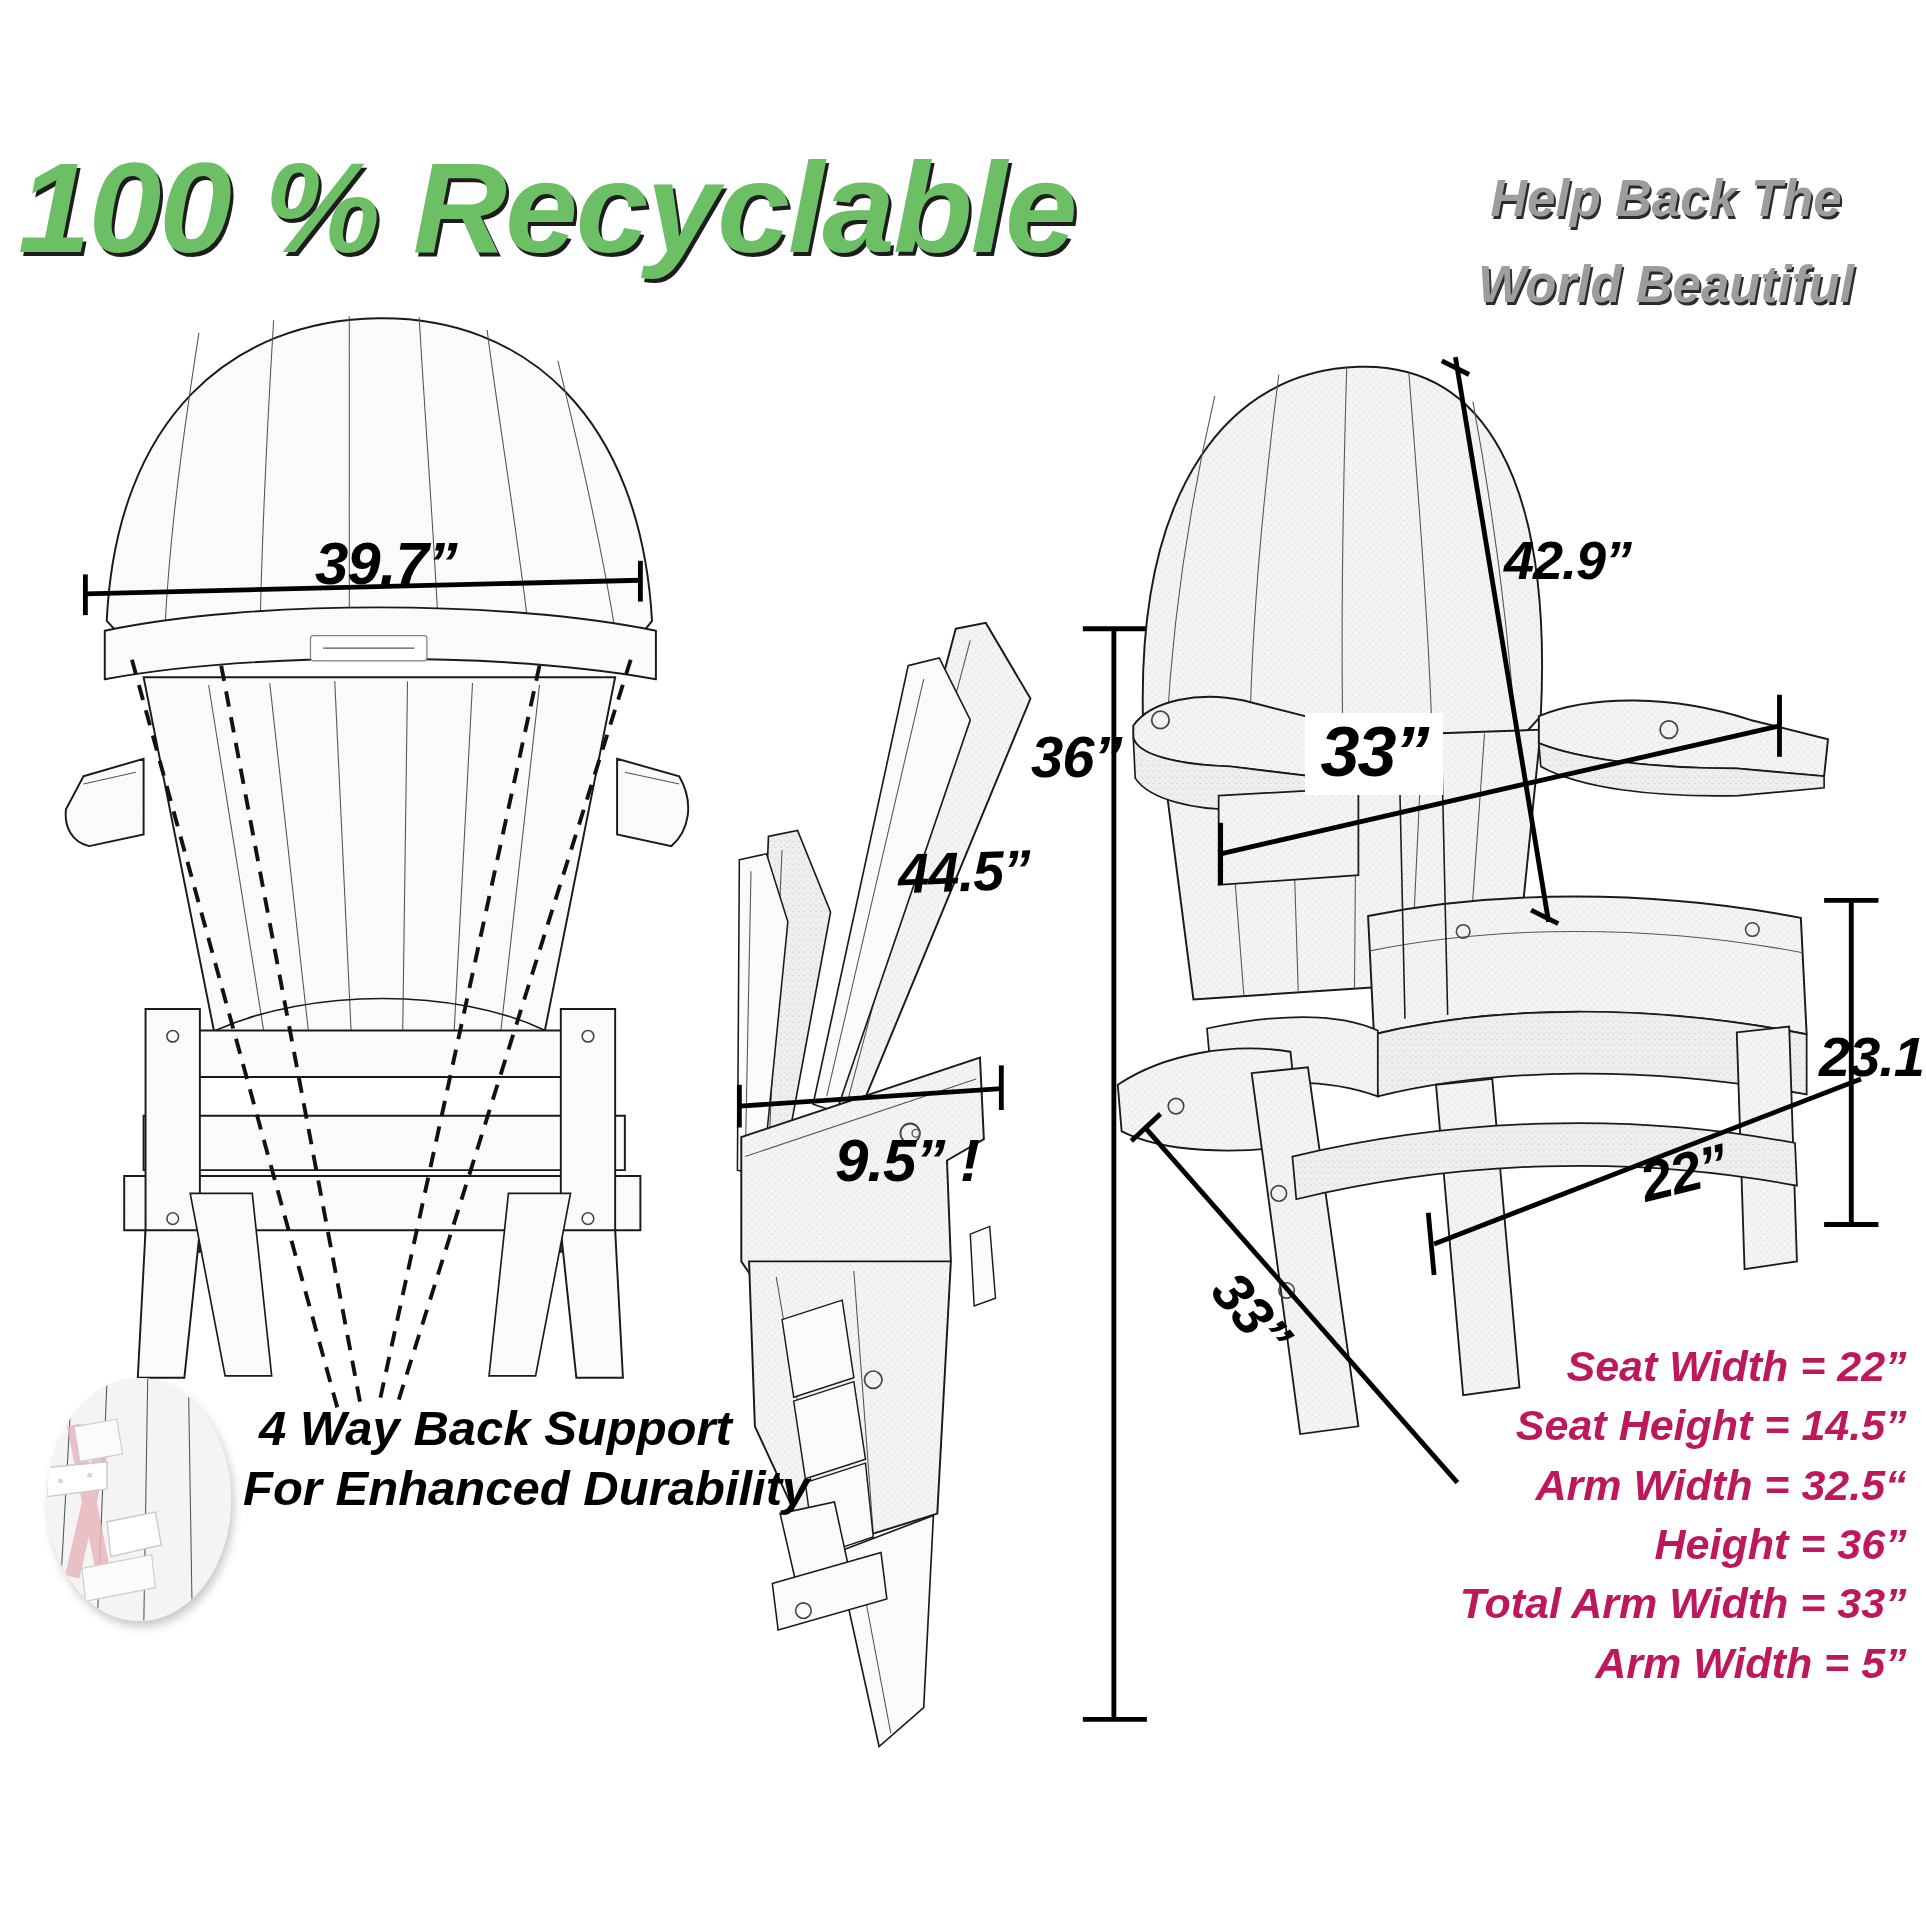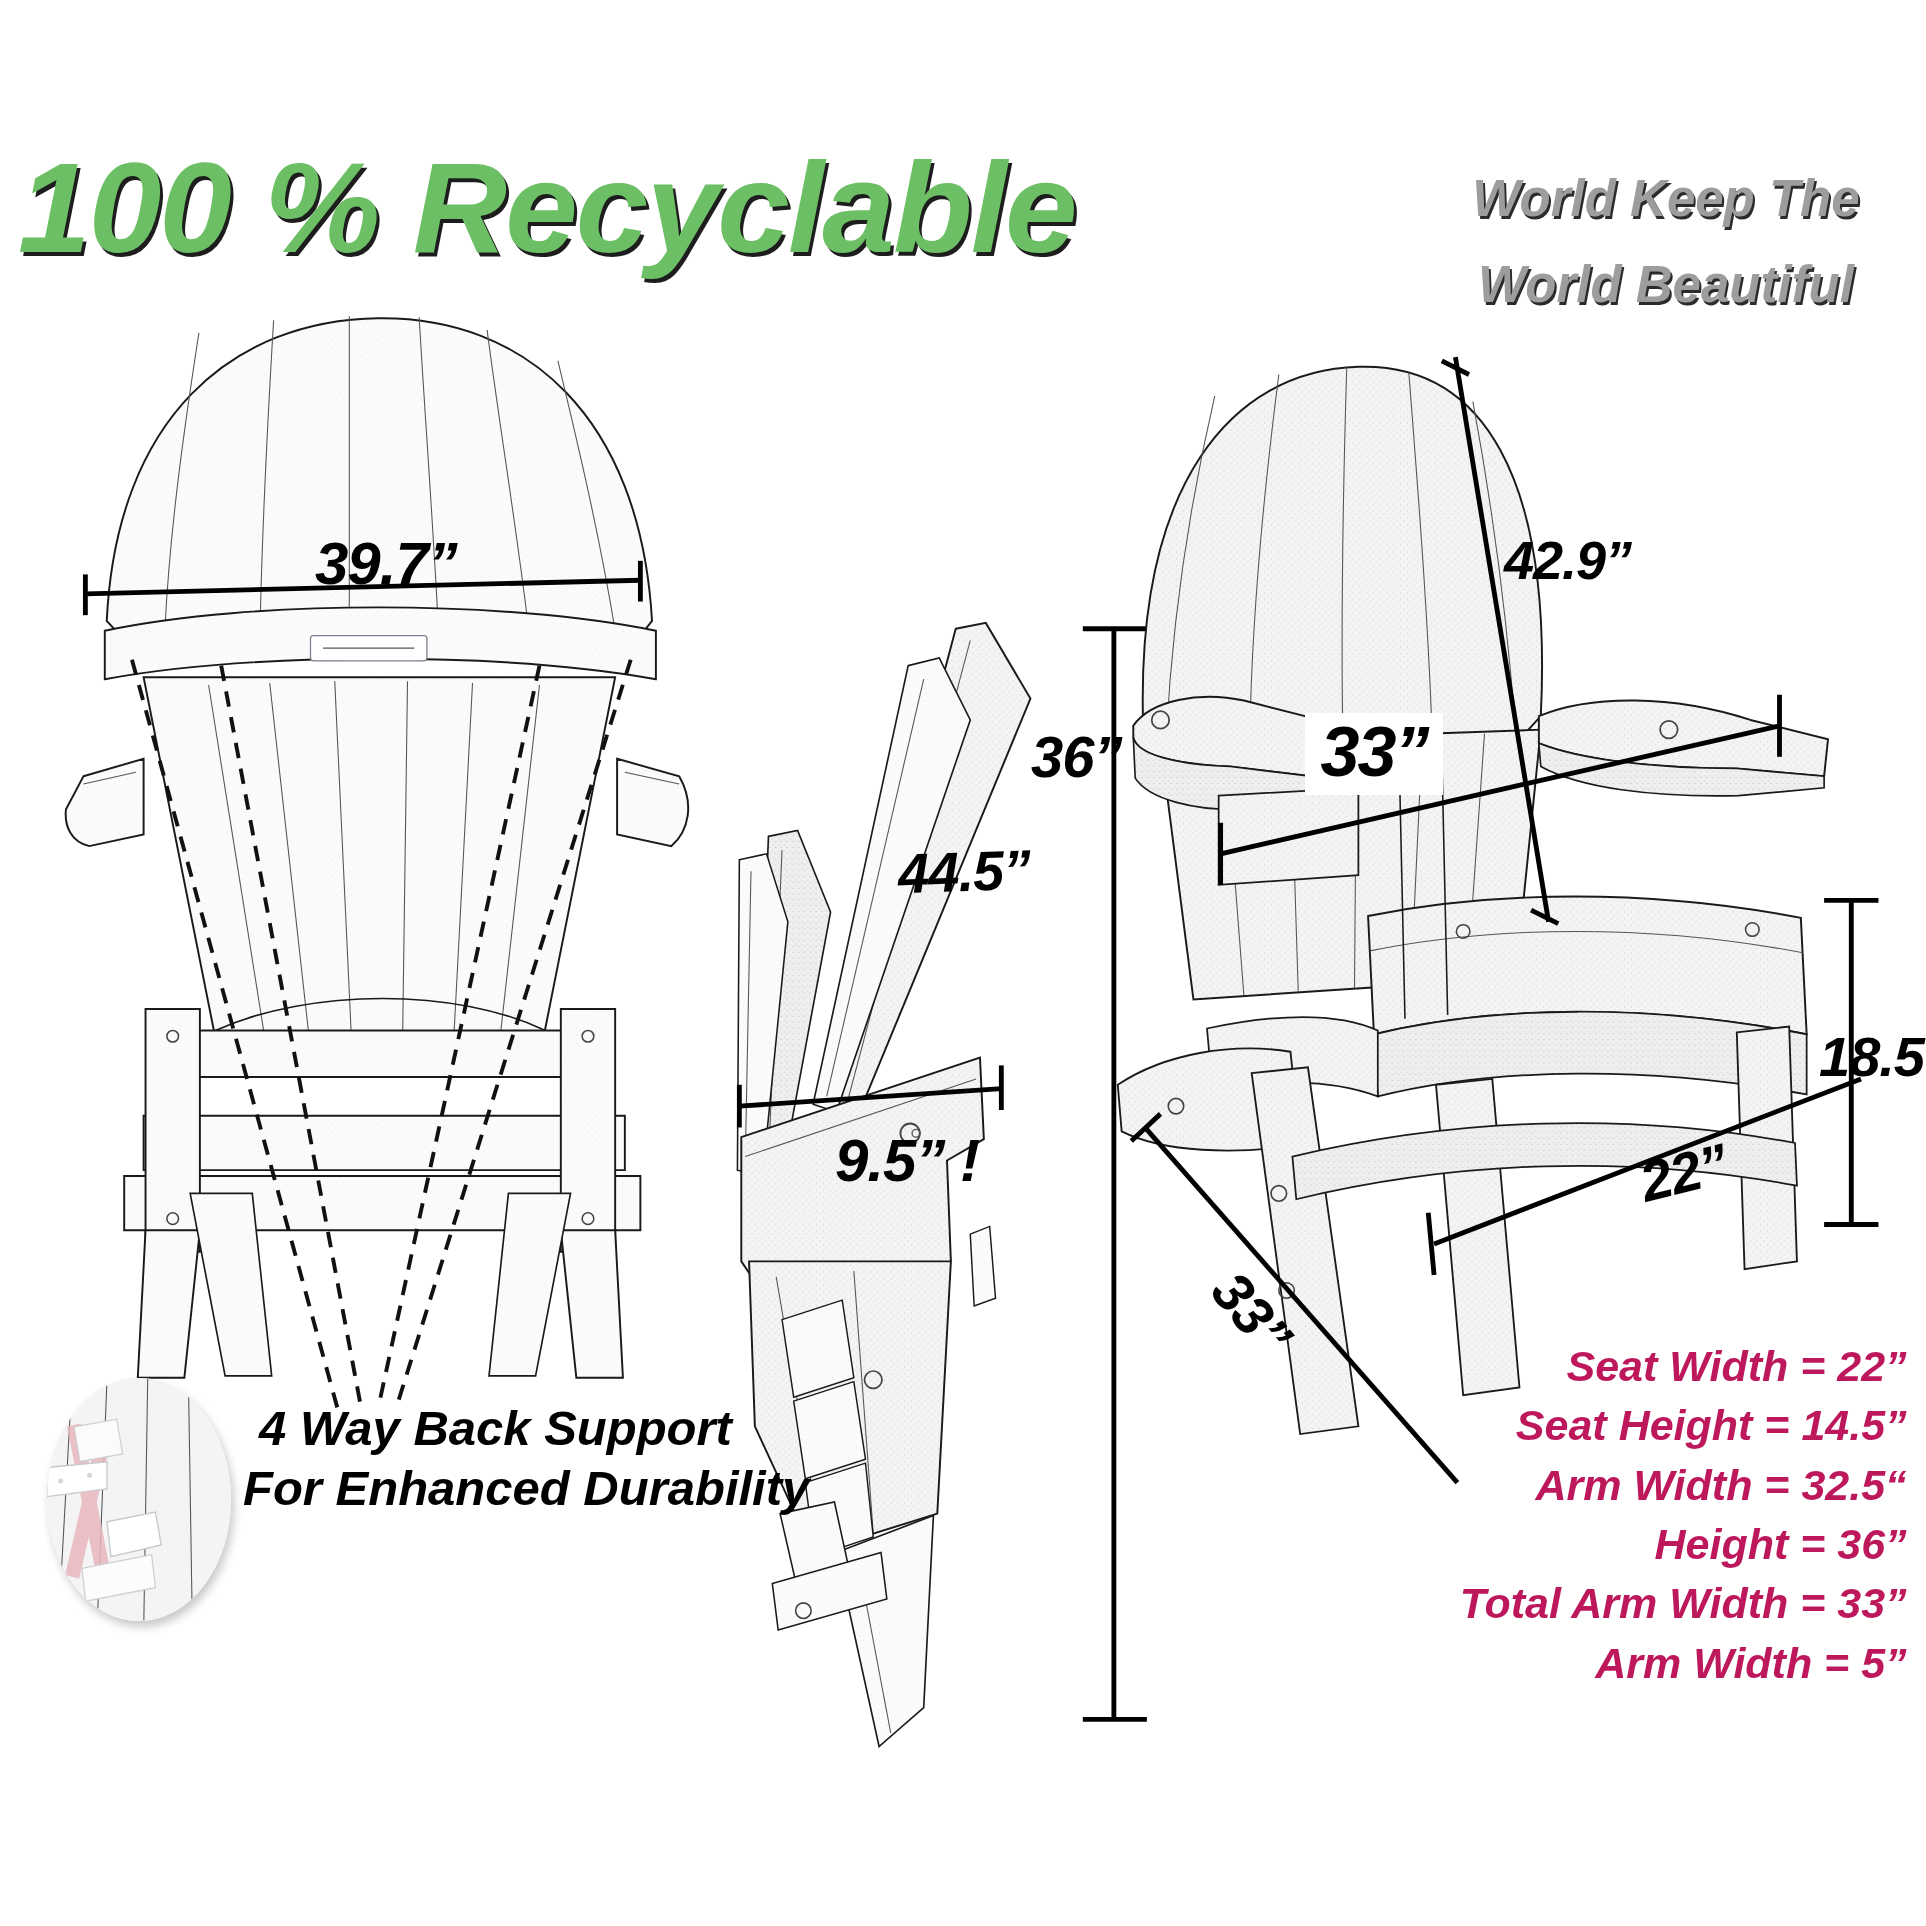--- a/index.html
+++ b/index.html
@@ -100,21 +100,21 @@
   .dash{stroke:#111;stroke-width:4;fill:none;stroke-dasharray:16 11;}
 </style>
 </head>
 <body>
 
 <div id="stage">
 
   <div class="headline">100 % Recyclable</div>
 
   <div class="tagline">
-    <span class="l1">World Keep The</span>
+    <span class="l1">Help Back The</span>
     <span class="l2">World Beautiful</span>
   </div>
 
   <svg width="1926" height="1926" style="position:absolute;left:0;top:0;" viewBox="0 0 1985 1985">
 
     <defs>
       <pattern id="speck" width="7" height="7" patternUnits="userSpaceOnUse">
         <rect width="7" height="7" fill="#f4f4f4"></rect>
         <circle cx="1.4" cy="1.9" r="0.6" fill="#c9c9c9"></circle>
         <circle cx="5.1" cy="4.6" r="0.55" fill="#cfcfcf"></circle>
@@ -315,21 +315,21 @@
         <line class="dimline" x1="1166" y1="1176" x2="1196" y2="1148"></line>
       </g>
     </g>
   </svg>
 
   <div class="dim dim-22-5">39.7”</div>
   <div class="dim dim-44-5">44.5”</div>
   <div class="dim dim-9-5">9.5” !</div>
   <div class="dim dim-36">36”</div>
   <div class="dim dim-29-5">42.9”</div>
-  <div class="dim dim-14-5">18.5</div>
+  <div class="dim dim-14-5">23.1</div>
   <div class="dim dim-22">22”</div>
   <div class="dim dim-33-depth">33”</div>
   <div class="dim-33-box">33”</div>
 
   <div class="caption">
     <span>4 Way Back Support</span>
     <span>For Enhanced Durability</span>
   </div>
 
   <div class="badge">

